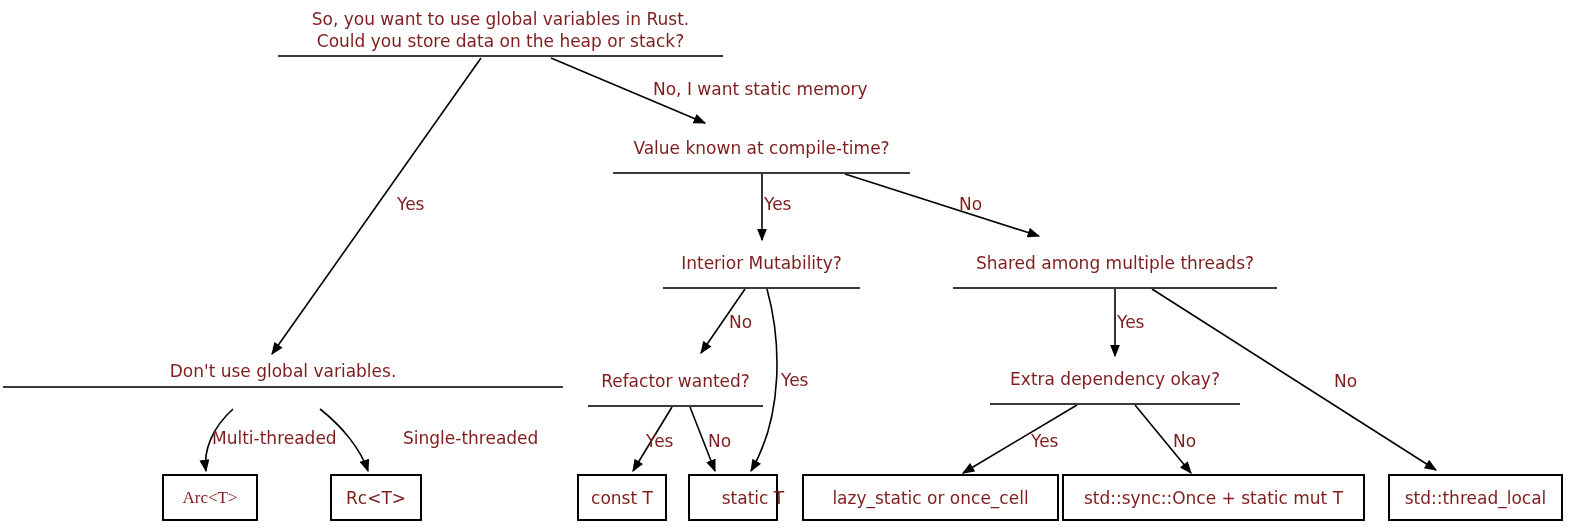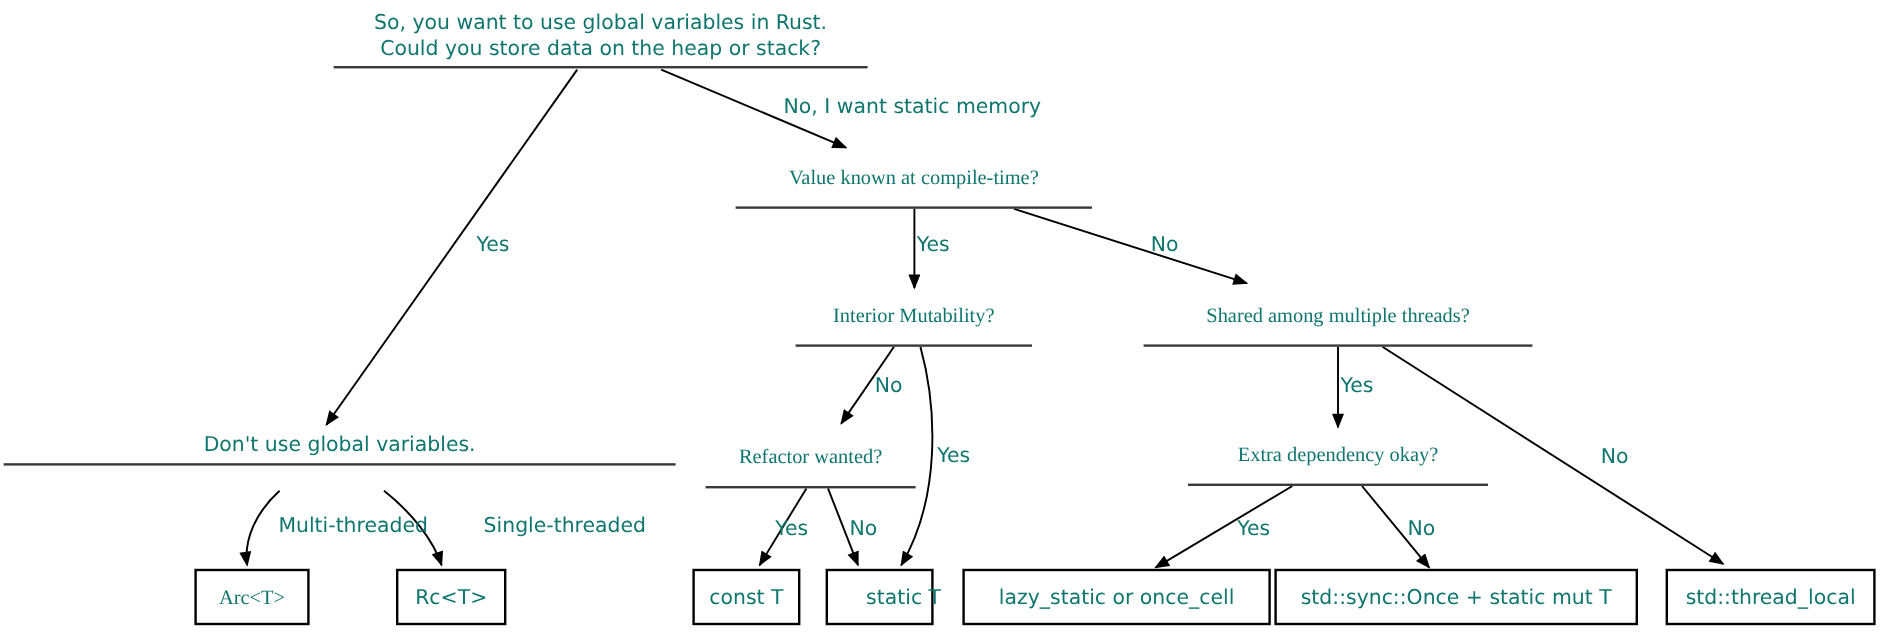--- a/index.html
+++ b/index.html
@@ -3,33 +3,33 @@
 <meta charset="utf-8">
 <style>
   html, body { margin: 0; padding: 0; background: #ffffff; }
   #canvas {
     position: relative;
     width: 1569px;
     height: 528px;
     background: #ffffff;
     font-family: "DejaVu Sans", "Liberation Sans", sans-serif;
     font-size: 17px;
-    color: #0f766e;
+    color: #7f1d1d;
     overflow: hidden;
   }
   #edges { position: absolute; left: 0; top: 0; width: 1569px; height: 528px; }
 
   .qnode {
     position: absolute;
     text-align: center;
     line-height: 22px;
     border-bottom: 2px solid #3a3a3a;
     white-space: nowrap;
   }
-  .pad-1line { padding-bottom: 13px; font-family: Liberation Serif, serif; }
+  .pad-1line { padding-bottom: 13px; }
   .pad-2line { padding-bottom: 3px; }
 
   .leaf {
     position: absolute;
     top: 474px;
     height: 47px;
     box-sizing: border-box;
     border: 2px solid #000;
     display: flex;
     align-items: center;
@@ -68,21 +68,21 @@
   #l-value-yes    { left: 764px;  top: 193px; }
   #l-value-no     { left: 959px;  top: 193px; }
   #l-interior-no  { left: 729px;  top: 311px; }
   #l-interior-yes { left: 781px;  top: 369px; }
   #l-inlining-yes { left: 646px;  top: 430px; }
   #l-inlining-no  { left: 708px;  top: 430px; }
   #l-shared-yes   { left: 1117px; top: 311px; }
   #l-shared-no    { left: 1334px; top: 370px; }
   #l-extra-yes    { left: 1031px; top: 430px; }
   #l-extra-no     { left: 1173px; top: 430px; }
-  #l-multi        { left: 212px;  top: 427px; padding-left: 20px; }
+  #l-multi        { left: 212px;  top: 427px; }
   #l-single       { left: 355px;  top: 427px; margin-left: 48px; }
 
   svg path { stroke: #000; stroke-width: 1.6; fill: none; }
 </style>
 </head>
 <body>
 
 <div id="canvas">
 
   <svg id="edges" width="1569" height="528" viewBox="0 0 1569 528" xmlns="http://www.w3.org/2000/svg">

